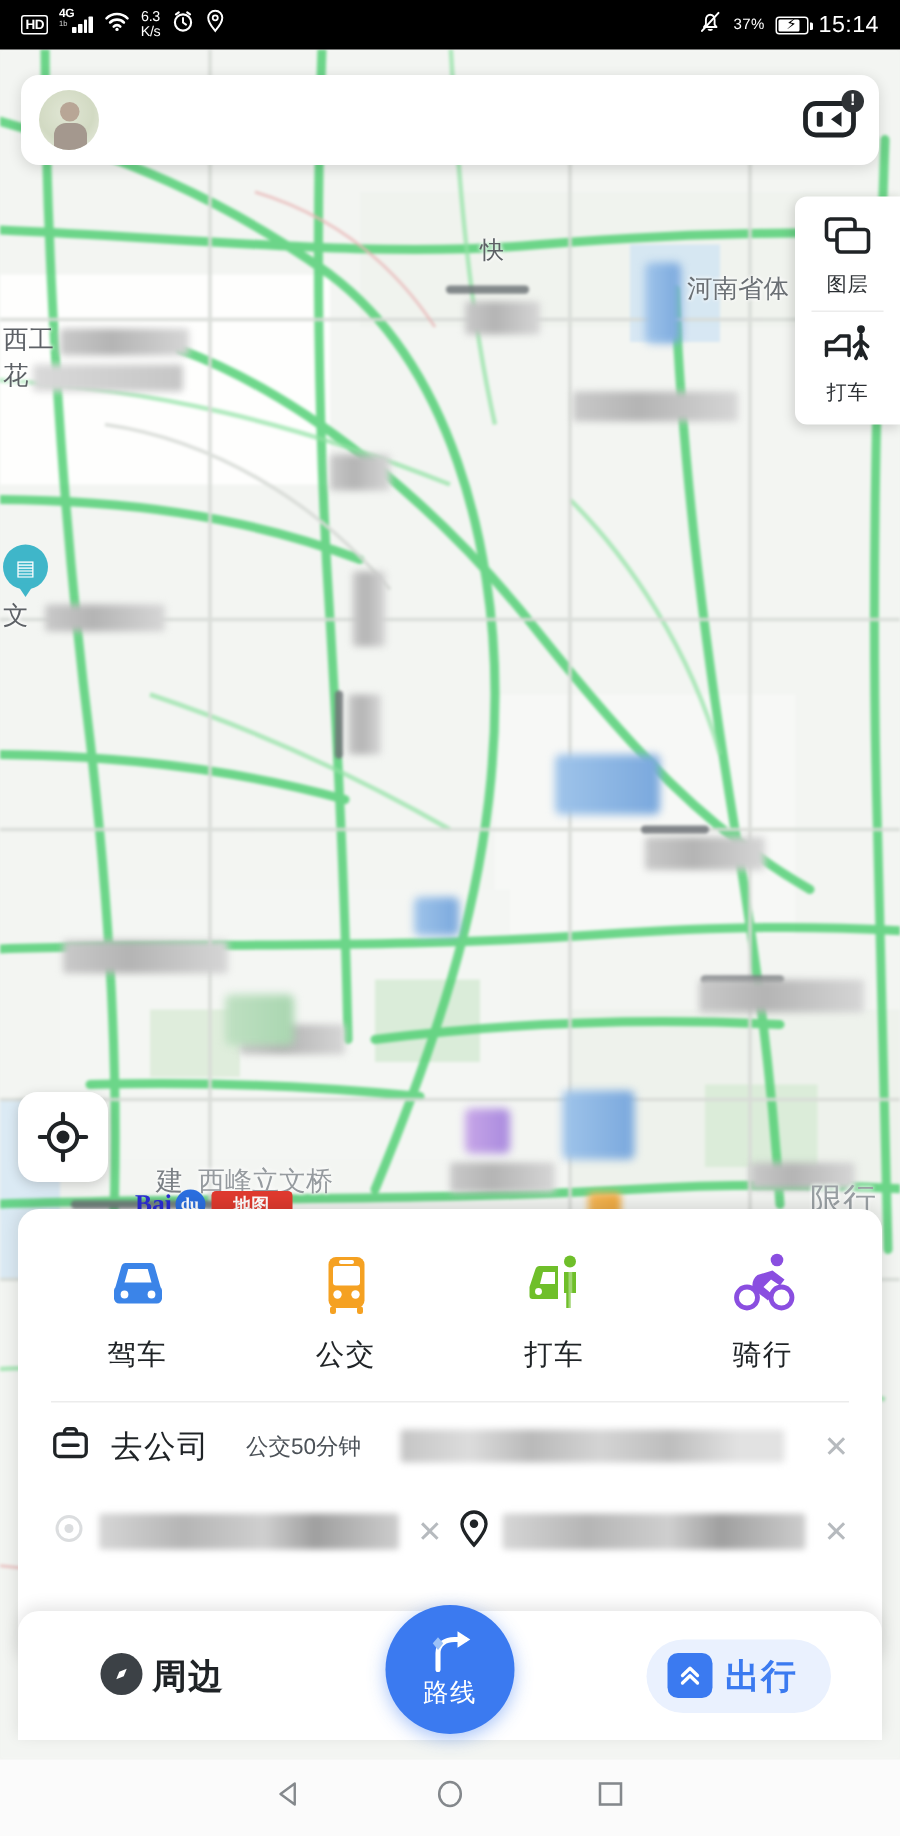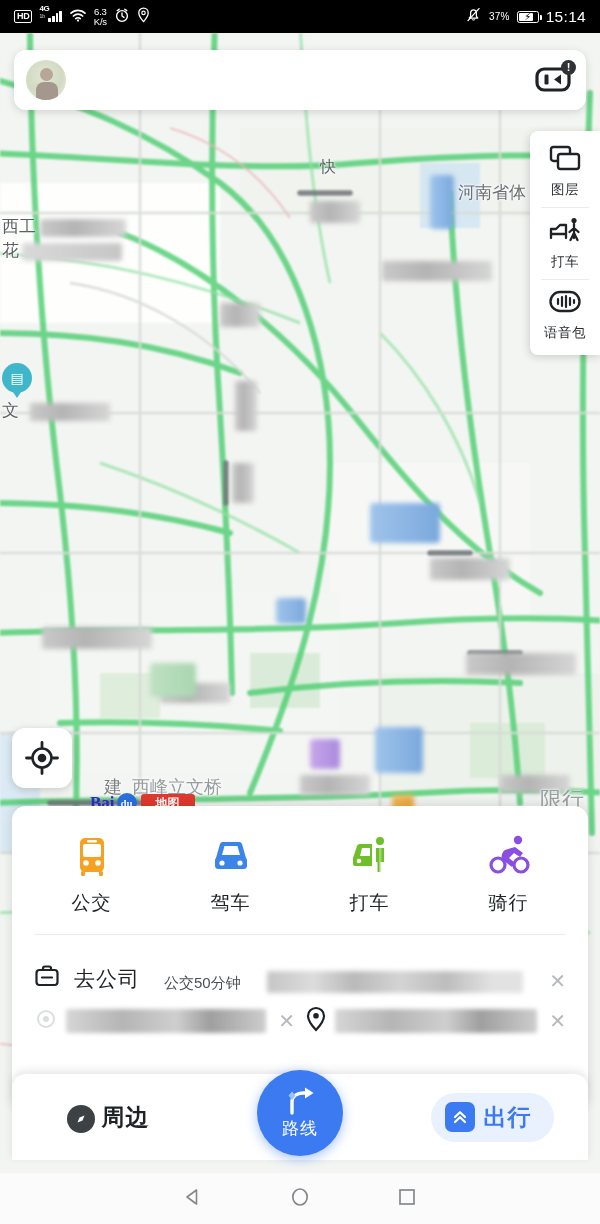--- a/index.html
+++ b/index.html
@@ -113,42 +113,42 @@
   .sheet {
     position: absolute; left: 12px; right: 12px; top: 806px; height: 300px;
     background: #fff; border-radius: 14px 14px 0 0; box-shadow: 0 -2px 12px rgba(0,0,0,.13);
     z-index: 45;
   }
   .modes { display: flex; padding: 26px 10px 14px; }
   .mode { flex: 1; display: flex; flex-direction: column; align-items: center; gap: 10px; }
   .mode-label { font-size: 19px; color: #1f2326; letter-spacing: 1px;}
   .sheet-divider { height:1px; background:#ececec; margin: 4px 22px 0; }
 
-  .fav-row { display:flex; align-items:flex-end; height: 58px; padding: 0 22px; gap: 14px;}
+  .fav-row { display:flex; align-items:center; height: 58px; padding: 0 22px; gap: 14px;}
   .fav-name { font-size: 21px; color:#1f2326; letter-spacing: 1px;}
   .fav-eta { font-size: 15px; color:#4b5157; margin-left: 10px; white-space:nowrap;}
   .fav-blur { flex:1; height: 22px; margin-left: 12px;
     background: linear-gradient(90deg,#c5c5c5 0%,#dcdcdc 18%,#b9b9b9 34%,#d4d4d4 52%,#bdbdbd 70%,#e2e2e2 88%);
     filter: blur(2.4px); border-radius:2px;}
   .fav-x { color:#b6babe; font-size:20px; margin-left: 12px; }
 
   .hist-row { display:flex; align-items:center; height: 56px; padding: 0 22px; gap:10px; }
   .hist-cell { flex:1; display:flex; align-items:center; gap:8px; min-width:0; }
   .hist-blur-a { flex:1; height:24px;
      background: linear-gradient(90deg,#d6d6d6,#b5b5b5 28%,#cfcfcf 55%,#9f9f9f 72%,#cdcdcd);
      filter: blur(2.2px); border-radius:2px;}
 
   
   .bottomnav {
     position: absolute; left: 12px; right: 12px; top: 1074px; height: 86px;
     background: #fff; border-radius: 14px 14px 0 0; box-shadow: 0 -3px 10px rgba(0,0,0,.10);
     display:flex; align-items:center; z-index: 50;
   }
   .nav-left, .nav-right { flex:1; display:flex; align-items:center; justify-content:center; }
-  .nav-item { display:flex; align-items:flex-end; gap:7px; }
+  .nav-item { display:flex; align-items:flex-start; gap:7px; }
   .nav-label { font-size: 23px; font-weight: bold; color:#1f2326; letter-spacing:1px;}
   .nav-label.active { color:#3b7af0; }
   .nav-pill { display:flex; align-items:center; gap:9px; background:#eaf1fe;
     padding: 9px 22px 9px 14px; border-radius: 26px;}
   .compass { width:28px;height:28px;border-radius:50%;background:#3c4146;
     display:flex;align-items:center;justify-content:center;}
   .updown { width:30px;height:30px;border-radius:7px;background:#3b7af0;
     display:flex;align-items:center;justify-content:center;}
   .route-fab { position:absolute; left:50%; transform:translateX(-50%); top:1070px;
     width: 86px; height:86px; border-radius:50%; background:#3b7af0; z-index:52;
@@ -361,64 +361,55 @@
       <span>
         <svg width="34" height="28" viewBox="0 0 34 28">
           <path d="M3 18 H18 V9 H12 L8 13 H3 Z" stroke="#1f2326" stroke-width="2.3" fill="none" stroke-linejoin="round"></path>
           <path d="M3 18 V22 M18 18 V22" stroke="#1f2326" stroke-width="2.3" stroke-linecap="round"></path>
           <circle cx="26" cy="4.5" r="2.6" fill="#1f2326"></circle>
           <path d="M26 8 V22 M26 12 L30.5 16 M26 12 L21.5 16 M26 17 L22.5 24 M26 17 L29.5 24" stroke="#1f2326" stroke-width="2.3" fill="none" stroke-linecap="round"></path>
         </svg>
       </span>
       <span class="tb-label">打车</span>
     </div>
-    <div class="tb-item">
-      <span>
-        <svg width="34" height="26" viewBox="0 0 34 26">
-          <rect x="2.5" y="3" width="29" height="19" rx="9.5" stroke="#1f2326" stroke-width="2.4" fill="none"></rect>
-          <path d="M10 10 V15 M14 8 V17 M18 7 V18 M22 9 V16 M26 11 V14" stroke="#1f2326" stroke-width="2.2" stroke-linecap="round"></path>
-        </svg>
-      </span>
-      <span class="tb-label">语音包</span>
-    </div>
   </div>
 
   <div class="locate">
     <svg width="34" height="34" viewBox="0 0 34 34">
       <circle cx="17" cy="17" r="9.5" stroke="#1f2326" stroke-width="2.6" fill="none"></circle>
       <circle cx="17" cy="17" r="4.3" fill="#1f2326"></circle>
       <path d="M17 1.5 V6 M17 28 V32.5 M1.5 17 H6 M28 17 H32.5" stroke="#1f2326" stroke-width="2.8" stroke-linecap="round"></path>
     </svg>
   </div>
 
   <div class="sheet">
     <div class="modes">
+
+      <div class="mode">
+        <svg width="48" height="48" viewBox="0 0 48 48">
+          <path d="M9 26 L13 12 A3 3 0 0 1 16 10 H32 A3 3 0 0 1 35 12 L39 26 Z" fill="#3b84e8"></path>
+          <rect x="8" y="25" width="32" height="12" rx="3.5" fill="#3b84e8"></rect>
+          <path d="M15 23 L17.5 14 H30.5 L33 23 Z" fill="#fff"></path>
+          <circle cx="15" cy="31" r="2.6" fill="#fff"></circle>
+            <circle cx="33" cy="31" r="2.6" fill="#fff"></circle>
+        </svg>
+        <span class="mode-label">驾车</span>
+      </div>
 
       <div class="mode">
         <svg width="48" height="48" viewBox="0 0 48 48">
           <rect x="12" y="6" width="24" height="34" rx="5" fill="#f5a122"></rect>
           <rect x="15" y="12" width="18" height="13" rx="2" fill="#fff"></rect>
           <rect x="19" y="8" width="10" height="2.6" rx="1.3" fill="#fff"></rect>
           <circle cx="18" cy="31" r="2.8" fill="#fff"></circle>
             <circle cx="30" cy="31" r="2.8" fill="#fff"></circle>
           <rect x="13" y="39" width="4" height="5" rx="1.5" fill="#f5a122"></rect>
           <rect x="31" y="39" width="4" height="5" rx="1.5" fill="#f5a122"></rect>
         </svg>
         <span class="mode-label">公交</span>
-      </div>
-
-      <div class="mode">
-        <svg width="48" height="48" viewBox="0 0 48 48">
-          <path d="M9 26 L13 12 A3 3 0 0 1 16 10 H32 A3 3 0 0 1 35 12 L39 26 Z" fill="#3b84e8"></path>
-          <rect x="8" y="25" width="32" height="12" rx="3.5" fill="#3b84e8"></rect>
-          <path d="M15 23 L17.5 14 H30.5 L33 23 Z" fill="#fff"></path>
-          <circle cx="15" cy="31" r="2.6" fill="#fff"></circle>
-            <circle cx="33" cy="31" r="2.6" fill="#fff"></circle>
-        </svg>
-        <span class="mode-label">驾车</span>
       </div>
 
       <div class="mode">
         <svg width="48" height="48" viewBox="0 0 48 48">
           <path d="M7 26 L11 14 A3 3 0 0 1 14 12 H26 V34 H9 A2 2 0 0 1 7 32 Z" fill="#6fbf2a"></path>
           <path d="M14 24 L16 16 H24 V24 Z" fill="#fff"></path>
           <circle cx="13" cy="29" r="2.3" fill="#fff"></circle>
           <circle cx="34" cy="9" r="4" fill="#6fbf2a"></circle>
           <path d="M30 16 H38 V30 H34.5 V40 H31.5 V30 H30 Z" fill="#6fbf2a"></path>
           <rect x="33" y="14" width="2.5" height="26" fill="#fff" opacity=".35"></rect>

